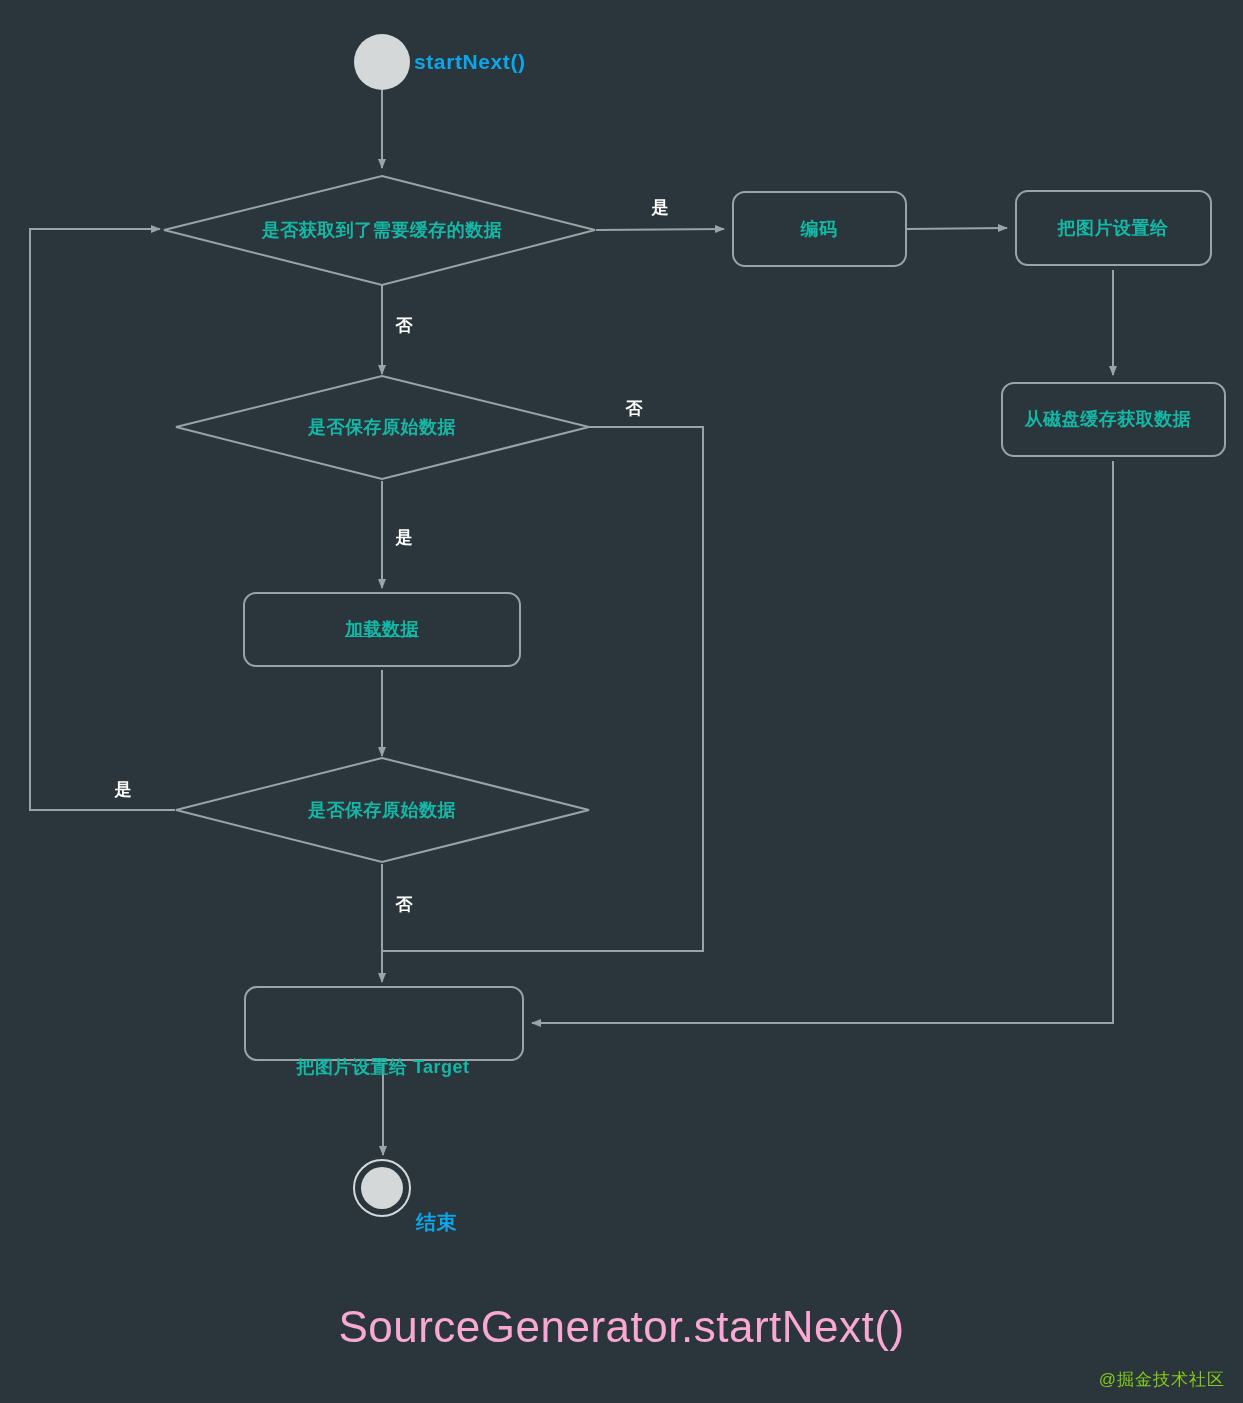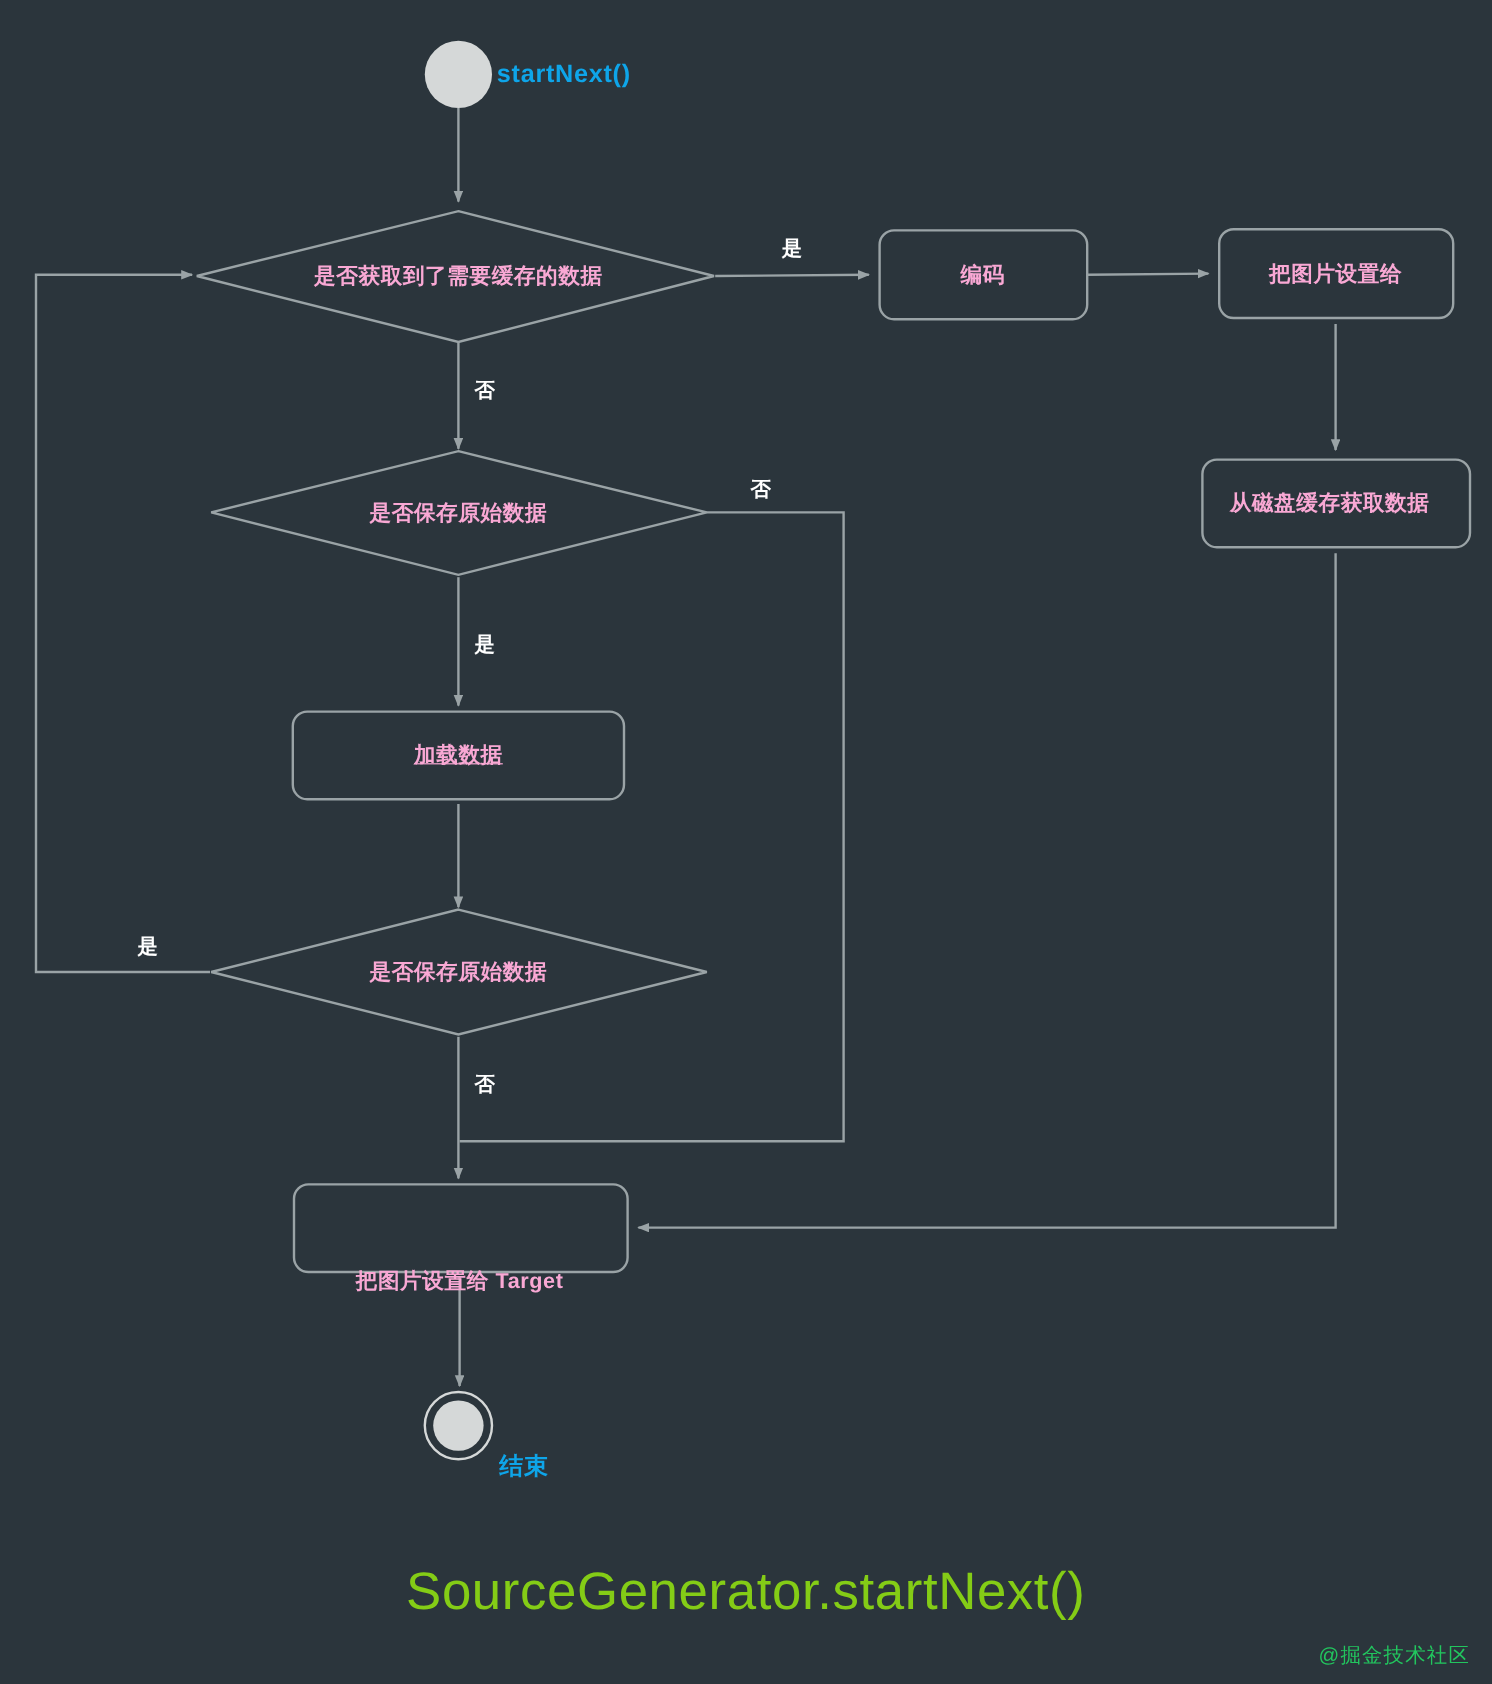--- a/index.html
+++ b/index.html
@@ -15,21 +15,21 @@
     font-family: "Liberation Sans", "DejaVu Sans", sans-serif;
   }
   #canvas {
     position: absolute;
     left: 0; top: 0;
     width: 1243px;
     height: 1403px;
   }
   .node-label {
     position: absolute;
-    color: #f9a8d4;
+    color: #14b8a6;
     font-size: 18px;
     font-weight: bold;
     letter-spacing: 0.5px;
     white-space: nowrap;
     transform: translate(-50%, -50%);
     pointer-events: none;
   }
   .edge-label {
     position: absolute;
     color: #ffffff;
@@ -51,30 +51,30 @@
   .terminal-label.mono {
     font-family: "Liberation Sans", "DejaVu Sans", sans-serif;
     font-size: 21px;
   }
   #diagram-title {
     position: absolute;
     left: 0;
     right: 0;
     top: 1302px;
     text-align: center;
-    color: #84cc16;
+    color: #f9a8d4;
     font-size: 44px;
     font-weight: 300;
     letter-spacing: 0.5px;
   }
   #watermark {
     position: absolute;
     right: 18px;
     bottom: 12px;
-    color: #22c55e;
+    color: #84cc16;
     font-size: 17px;
     letter-spacing: 1px;
   }
 </style>
 </head>
 <body>
 
 <svg id="canvas" viewBox="0 0 1243 1403">
   <defs>
     <marker id="arrow" markerWidth="10" markerHeight="10" refX="9" refY="4" orient="auto" markerUnits="userSpaceOnUse">

